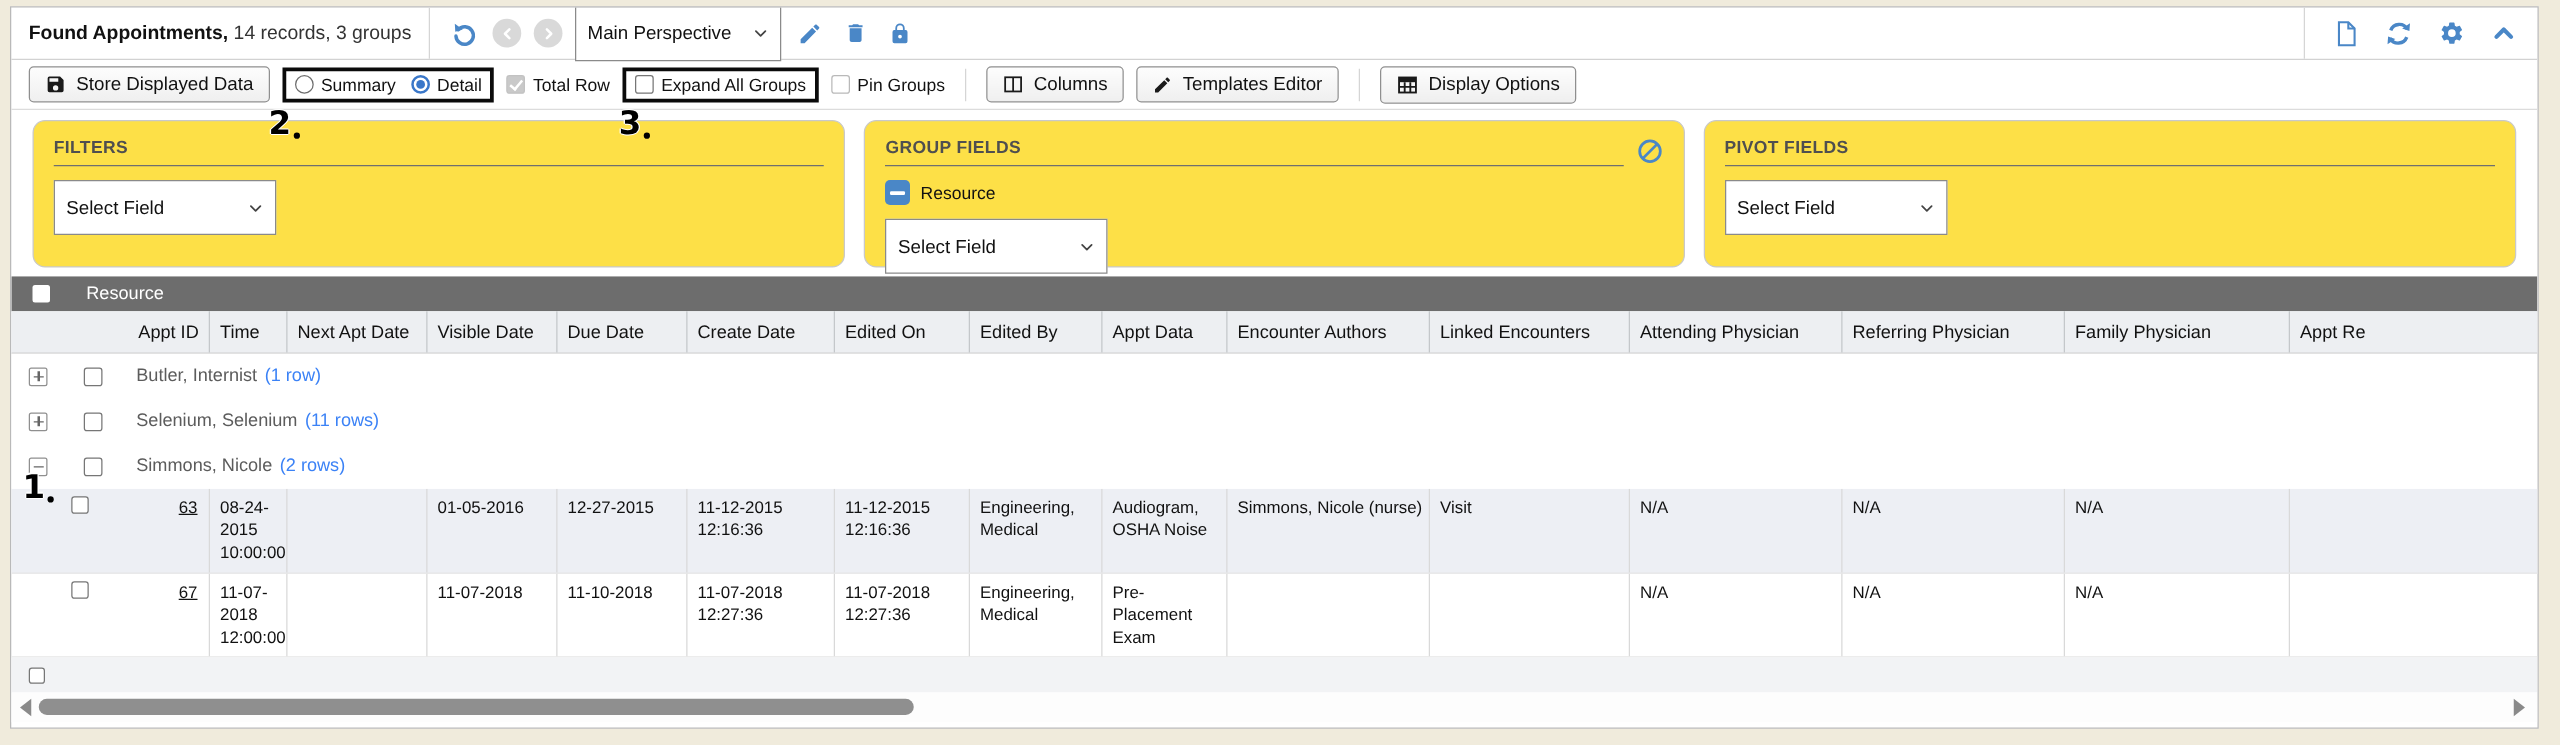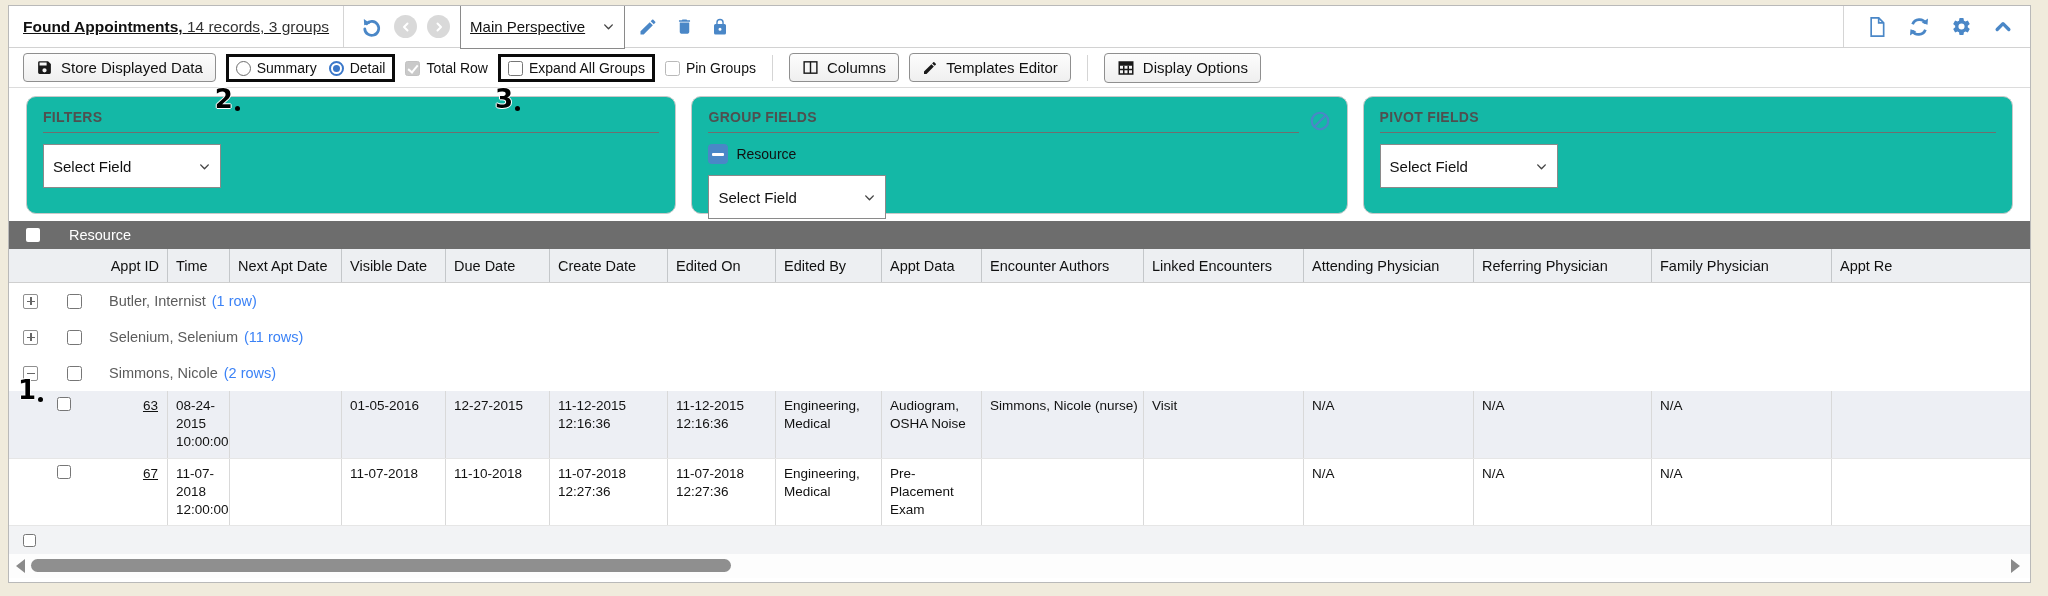--- a/index.html
+++ b/index.html
@@ -3,62 +3,62 @@
 <meta charset="utf-8">
 <style>
   * { box-sizing: border-box; margin: 0; padding: 0; }
   html, body { width: 2048px; height: 596px; overflow: hidden; }
   body { background: #f0ebdc; font-family: "Liberation Sans", "DejaVu Sans", sans-serif; color: #111; }
 
   .app { position: absolute; left: 8px; top: 5px; right: 17px; bottom: 13px;
          background: #fff; border: 1px solid #b9b9b9; overflow: hidden; }
 
   
-  .titlebar { height: 42px; display: flex; align-items: center; padding: 0 14px; border-bottom: 1px solid #d2d2d2; text-decoration: underline; }
+  .titlebar { height: 42px; display: flex; align-items: center; padding: 0 14px; border-bottom: 1px solid #d2d2d2; }
   .tb-title { font-size: 15.5px; white-space: nowrap; }
   .tb-title b { font-weight: 700; }
   .tb-title .sub { color: #333; font-weight: 400; }
   .vdiv { width: 1px; align-self: stretch; background: #d5d5d5; margin: 0 14px; }
   .tdiv { width: 1px; height: 26px; background: #d5d5d5; margin: 0 6px; }
   .tb-icons { display: flex; align-items: center; gap: 10px; }
   .iconbtn { display: inline-flex; align-items: center; justify-content: center; width: 26px; height: 26px; cursor: pointer; background: none; border: none; }
   .circbtn { width: 23px; height: 23px; border-radius: 50%; background: #d9d9d9; display: inline-flex; align-items: center; justify-content: center; }
   .circbtn svg { display: block; }
   .tb-right { margin-left: auto; display: flex; align-items: center; gap: 16px; border-left: 1px solid #d5d5d5; padding-left: 20px; align-self: stretch; }
 
   .selectbox { display: inline-flex; align-items: center; justify-content: space-between; gap: 10px;
                height: 44px; border: 1px solid #8a8a8a; background: #fff; padding: 0 9px; font-size: 15px; min-width: 170px; cursor: pointer; }
   .selectbox .chev { flex: 0 0 auto; }
 
   
   .toolbar { height: 40px; display: flex; align-items: center; gap: 10px; padding: 0 14px; border-bottom: 1px solid #dcdcdc; position: relative; }
   .btn { display: inline-flex; align-items: center; gap: 8px; padding: 5px 12px; border: 1px solid #8f8f8f;
          border-radius: 4px; background: linear-gradient(#fdfdfd,#efefef); font-size: 15px; color: #111; cursor: pointer; font-family: inherit; }
   .anno-box { position: relative; display: inline-flex; align-items: center; gap: 12px; border: 3px solid #0b0b0b; padding: 3px 7px; }
-  .ctl { display: inline-flex; align-items: flex-end; gap: 6px; font-size: 14px; }
+  .ctl { display: inline-flex; align-items: flex-start; gap: 6px; font-size: 14px; }
   .radio { width: 15px; height: 15px; border-radius: 50%; border: 1.5px solid #6d6d6d; background: #fff; display: inline-block; position: relative; }
   .radio.sel { border: 2px solid #3a77c9; }
   .radio.sel::after { content: ""; position: absolute; inset: 2px; border-radius: 50%; background: #3a77c9; }
   .cb { width: 15px; height: 15px; border: 1.5px solid #767676; border-radius: 2.5px; background: #fff; display: inline-block; position: relative; }
   .cb.checked-dis { background: #c9c9c9; border-color: #c2c2c2; }
   .cb.checked-dis::after { content: ""; position: absolute; left: 4px; top: 1px; width: 4px; height: 8px;
         border: solid #fff; border-width: 0 2px 2px 0; transform: rotate(40deg); }
   .cb.dim { border-color: #b9b9b9; }
 
   
   .marker { position: absolute; font: 800 26px "DejaVu Sans", sans-serif; color: #000; line-height: 1; z-index: 30;
             text-shadow: -1px 0 0 #fff, 1px 0 0 #fff, 0 -1px 0 #fff, 0 1px 0 #fff; }
   .marker::after { content: ""; position: absolute; right: -7px; bottom: 1px; width: 5px; height: 5px; border-radius: 50%; background: #000; }
   .marker.m2 { left: -14px; bottom: -33px; }
   .marker.m3 { left: -6px; bottom: -33px; }
   .marker.m1 { left: 9px; top: 22px; }
 
   
   .panels { display: flex; gap: 15px; padding: 8px 17px 7px 17px; }
-  .panel { border: 1px solid #c9c9c9; border-radius: 10px; padding: 12px 16px 10px 16px; height: 118px; background: #14b8a6; }
+  .panel { border: 1px solid #c9c9c9; border-radius: 10px; padding: 12px 16px 10px 16px; height: 118px; background: #fde047; }
   .panel.w1 { flex: 1.08; } .panel.w2 { flex: 1.09; } .panel.w3 { flex: 1.08; } .panel.w4 { flex: 0.95; }
   .panel-head { display: flex; align-items: center; gap: 10px; }
   .panel-title { flex: 1; font-size: 14px; font-weight: 700; color: #4f4f4f; letter-spacing: .3px;
                  border-bottom: 1px solid #6f6f6f; padding-bottom: 7px; }
   .chip-row { display: flex; align-items: center; gap: 8px; margin-top: 11px; font-size: 14px; }
   .minus-chip { width: 20px; height: 20px; border-radius: 4px; background: #4a87c7; position: relative; display: inline-block; cursor: pointer; }
   .minus-chip::after { content: ""; position: absolute; left: 4px; right: 4px; top: 8.5px; height: 3px; background: #fff; border-radius: 1px; }
   .panel .selectbox { margin-top: 11px; }
   .eye-right { margin-left: auto; }
 

